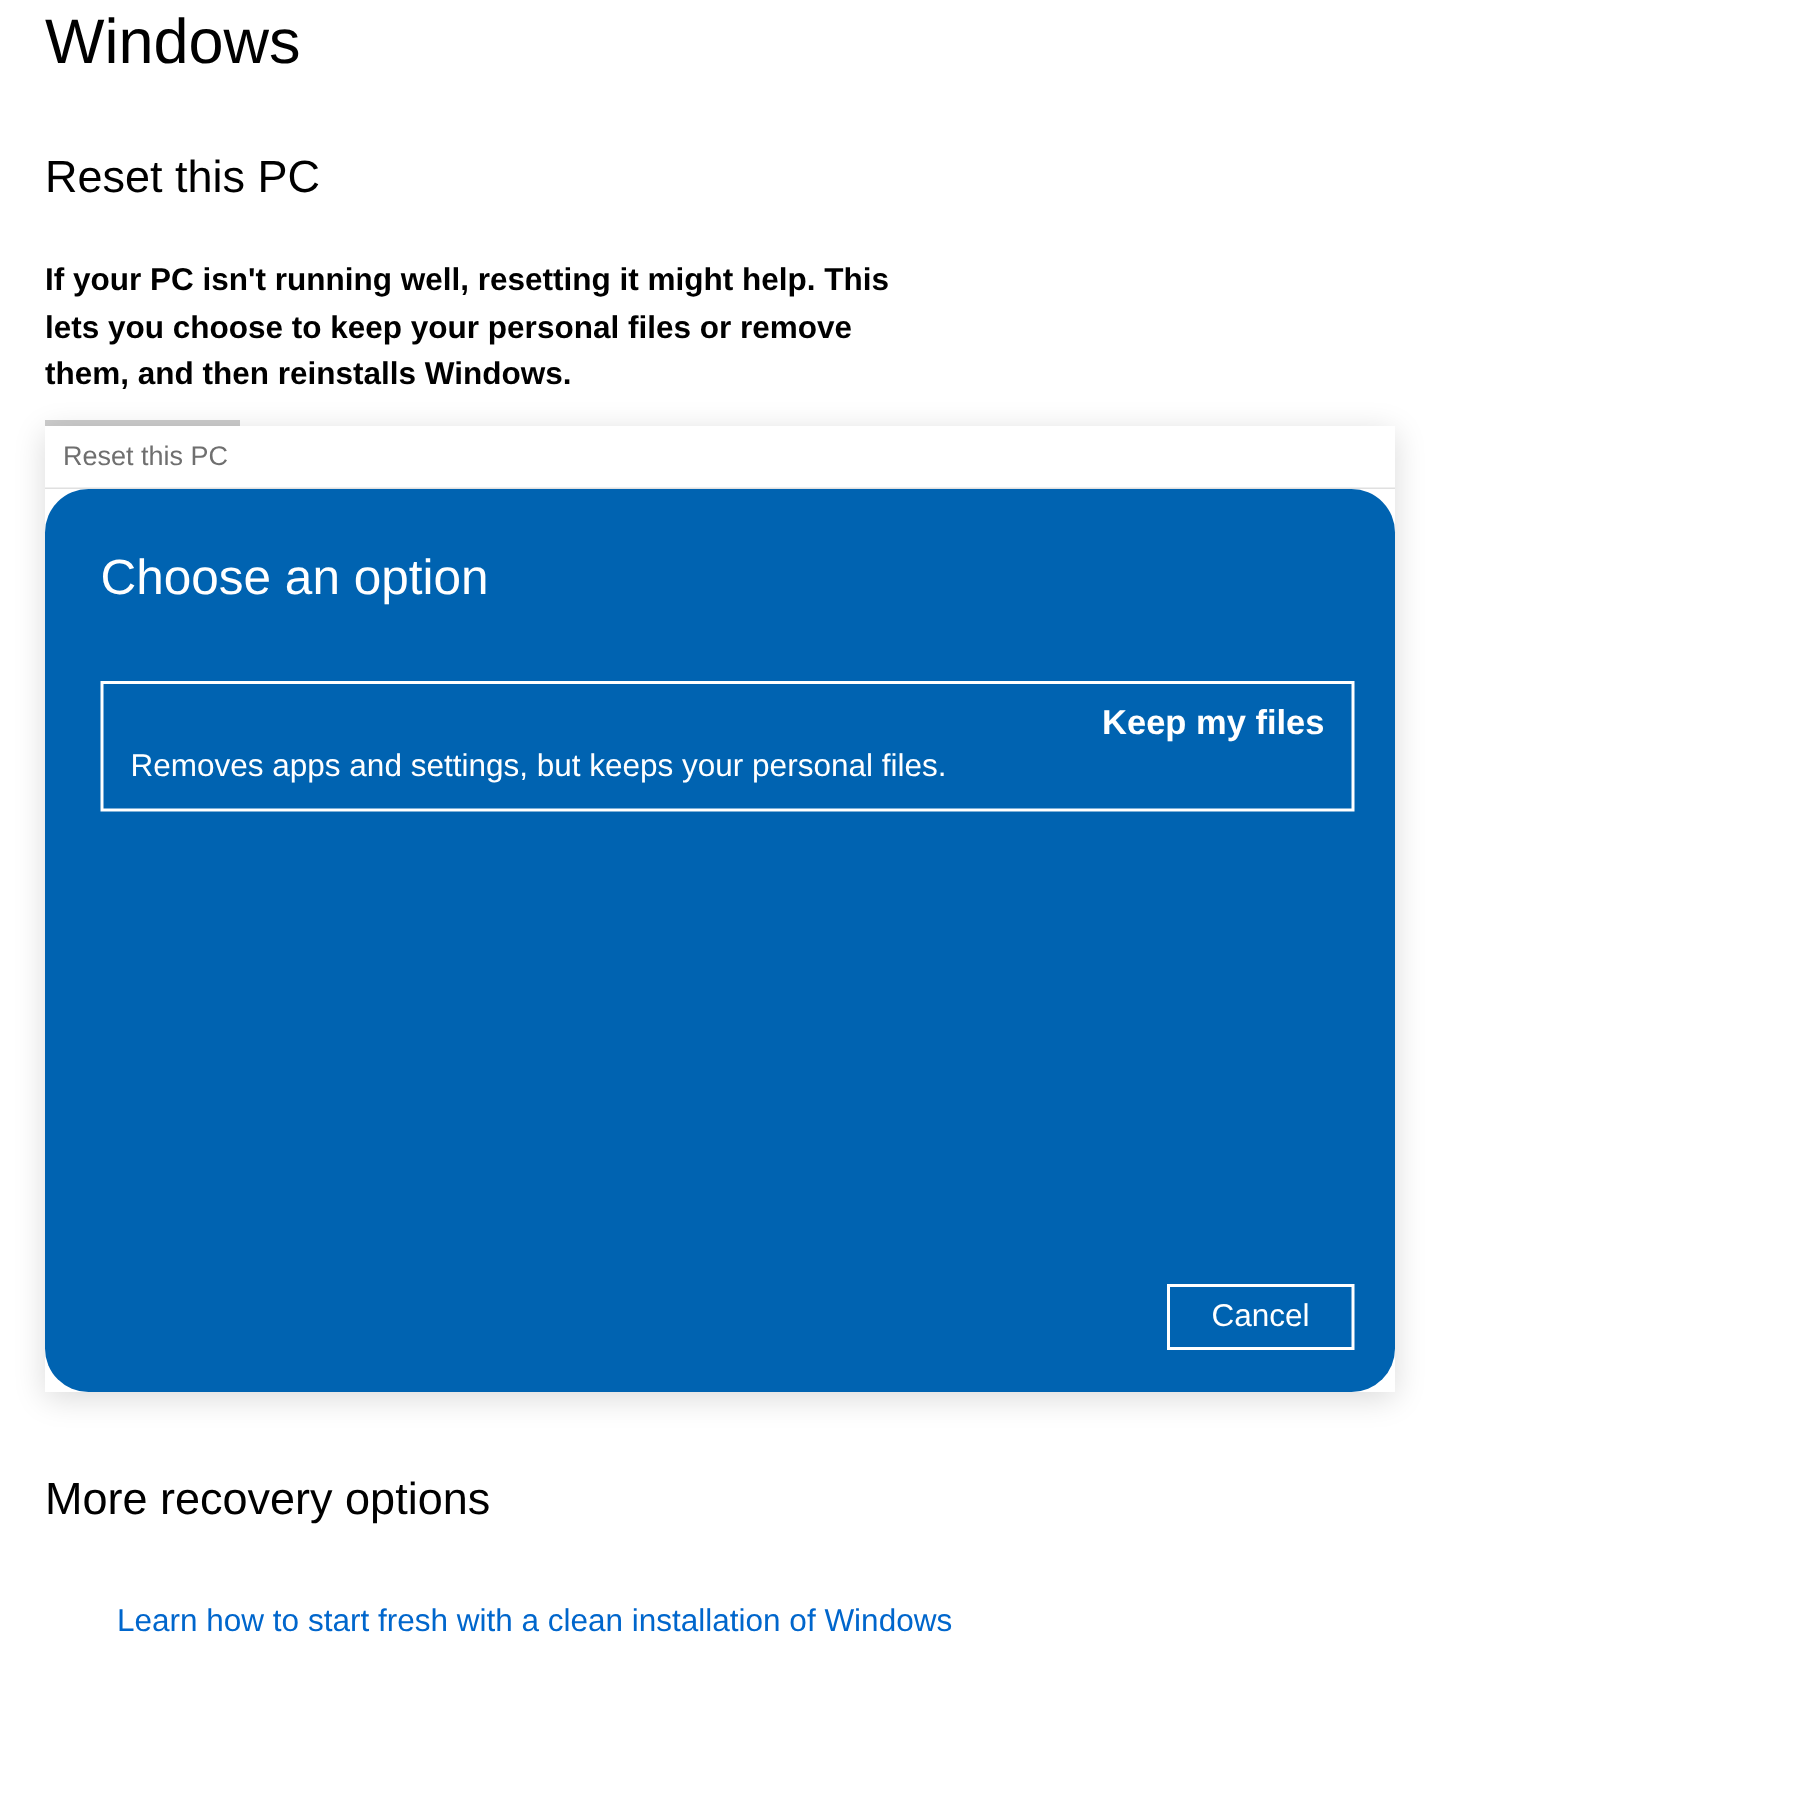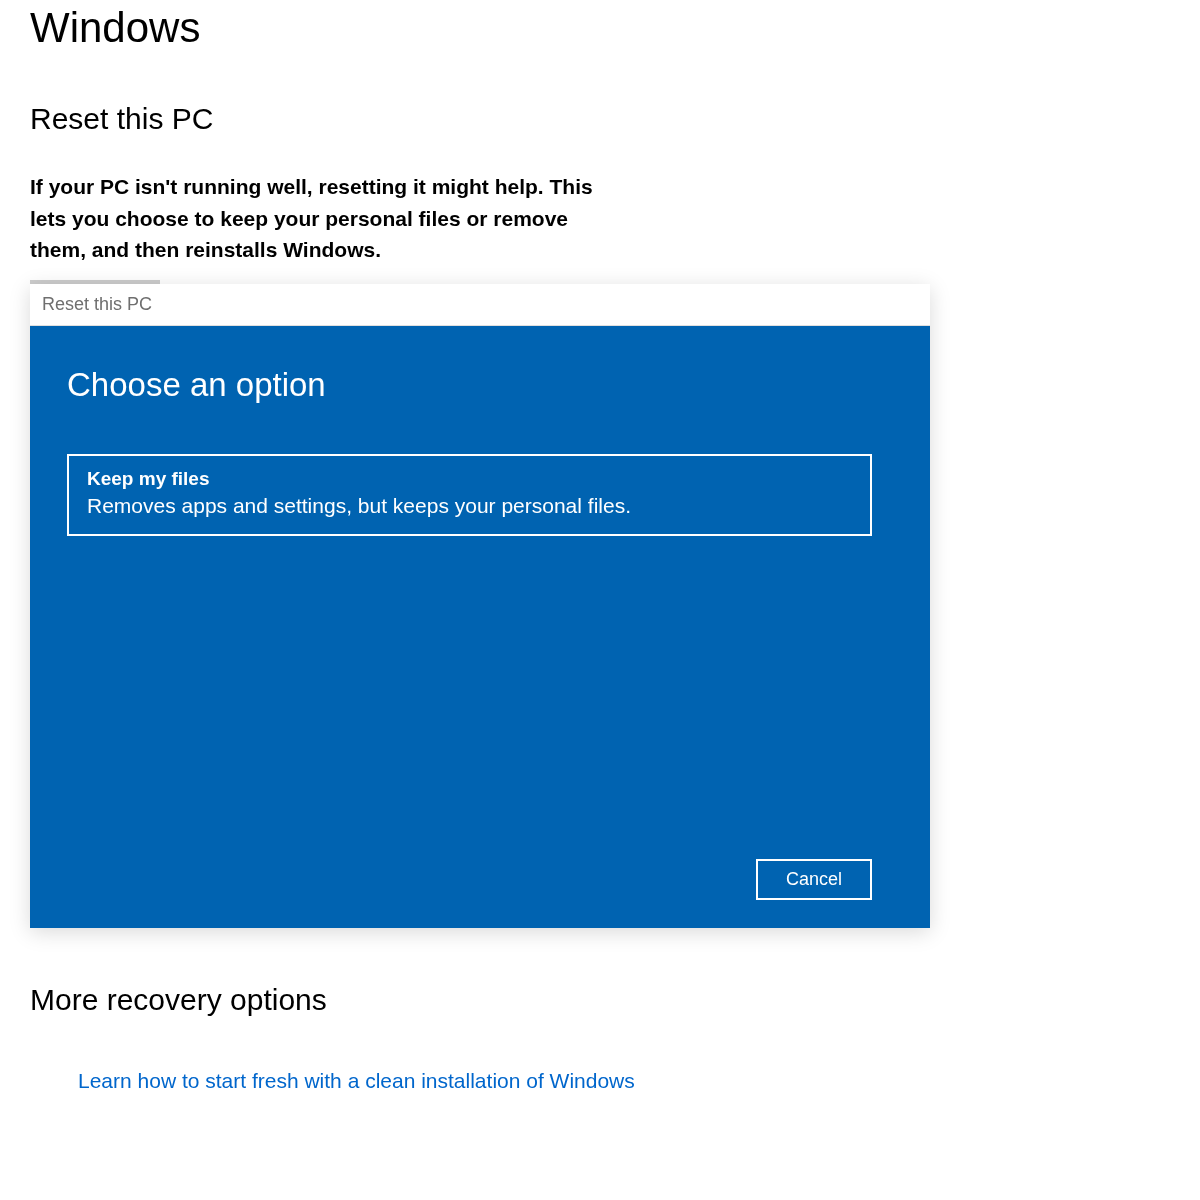--- a/index.html
+++ b/index.html
@@ -53,59 +53,61 @@
     .dialog-titlebar {
       background: #ffffff;
       padding: 10px 12px;
       font-size: 18px;
       color: #6f6f6f;
       font-weight: 400;
       border-bottom: 1px solid #e0e0e0;
     }
     .dialog-body {
       background: #0063b1;
-      padding: 40px 58px 28px 37px;
+      padding: 40px 27px 28px 37px;
       color: #ffffff;
       min-height: 602px;
       display: flex;
       flex-direction: column;
+      border-radius: 29px;
     }
     .dialog-heading {
       font-size: 33px;
       font-weight: 350;
       margin-bottom: 50px;
     }
     .option-box {
       border: 2px solid #ffffff;
       padding: 12px 18px 16px 18px;
       margin-bottom: 30px;
       cursor: pointer;
     }
     .option-box:last-of-type {
       margin-bottom: 0;
     }
     .option-title {
-      font-size: 19px;
+      font-size: 23px;
       font-weight: 600;
       margin-bottom: 4px;
+      text-align: right;
     }
     .option-desc {
       font-size: 21px;
       font-weight: 400;
     }
     .dialog-footer {
       margin-top: auto;
       display: flex;
       justify-content: flex-end;
     }
     .cancel-btn {
       border: 2px solid #ffffff;
       background: transparent;
       color: #ffffff;
-      font-size: 18px;
+      font-size: 21px;
       font-family: inherit;
       padding: 8px 28px;
       cursor: pointer;
       font-weight: 400;
     }
     .more-section {
       margin-top: 55px;
     }
     .more-title {
       font-size: 30px;

